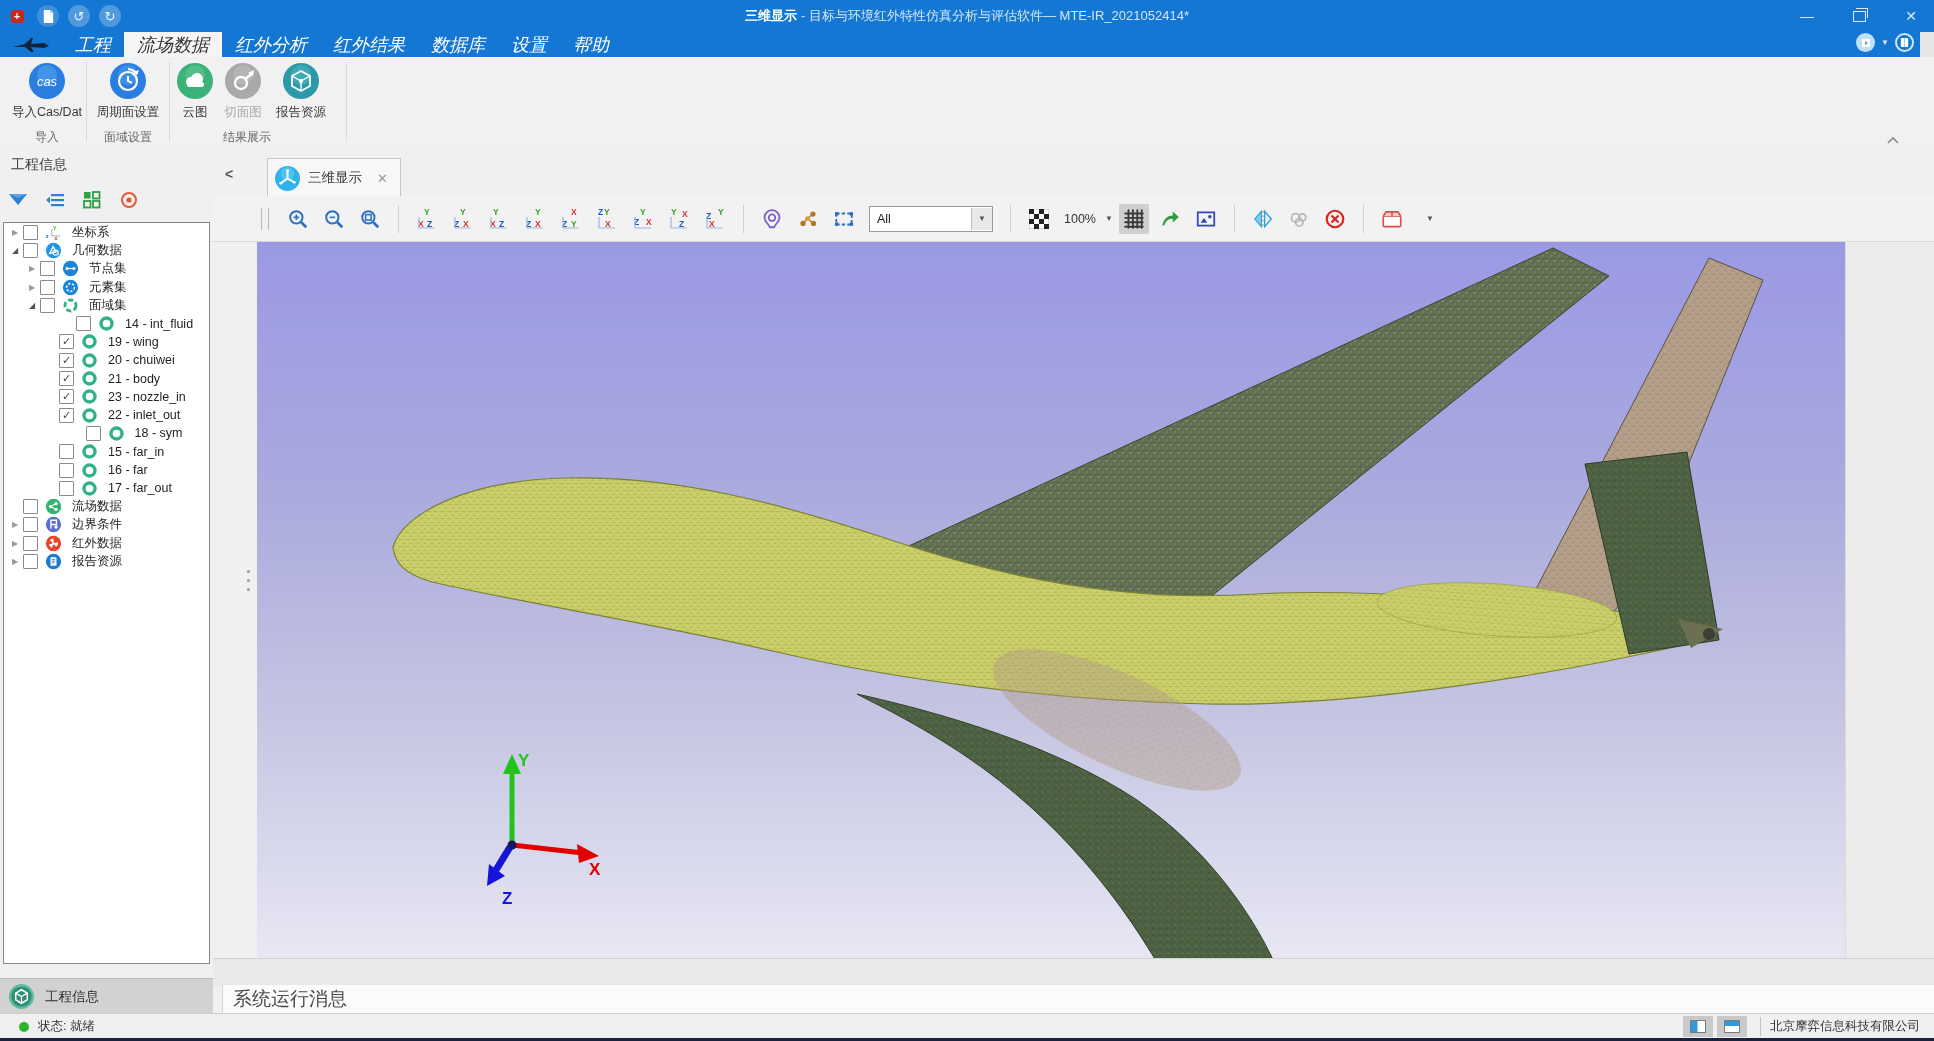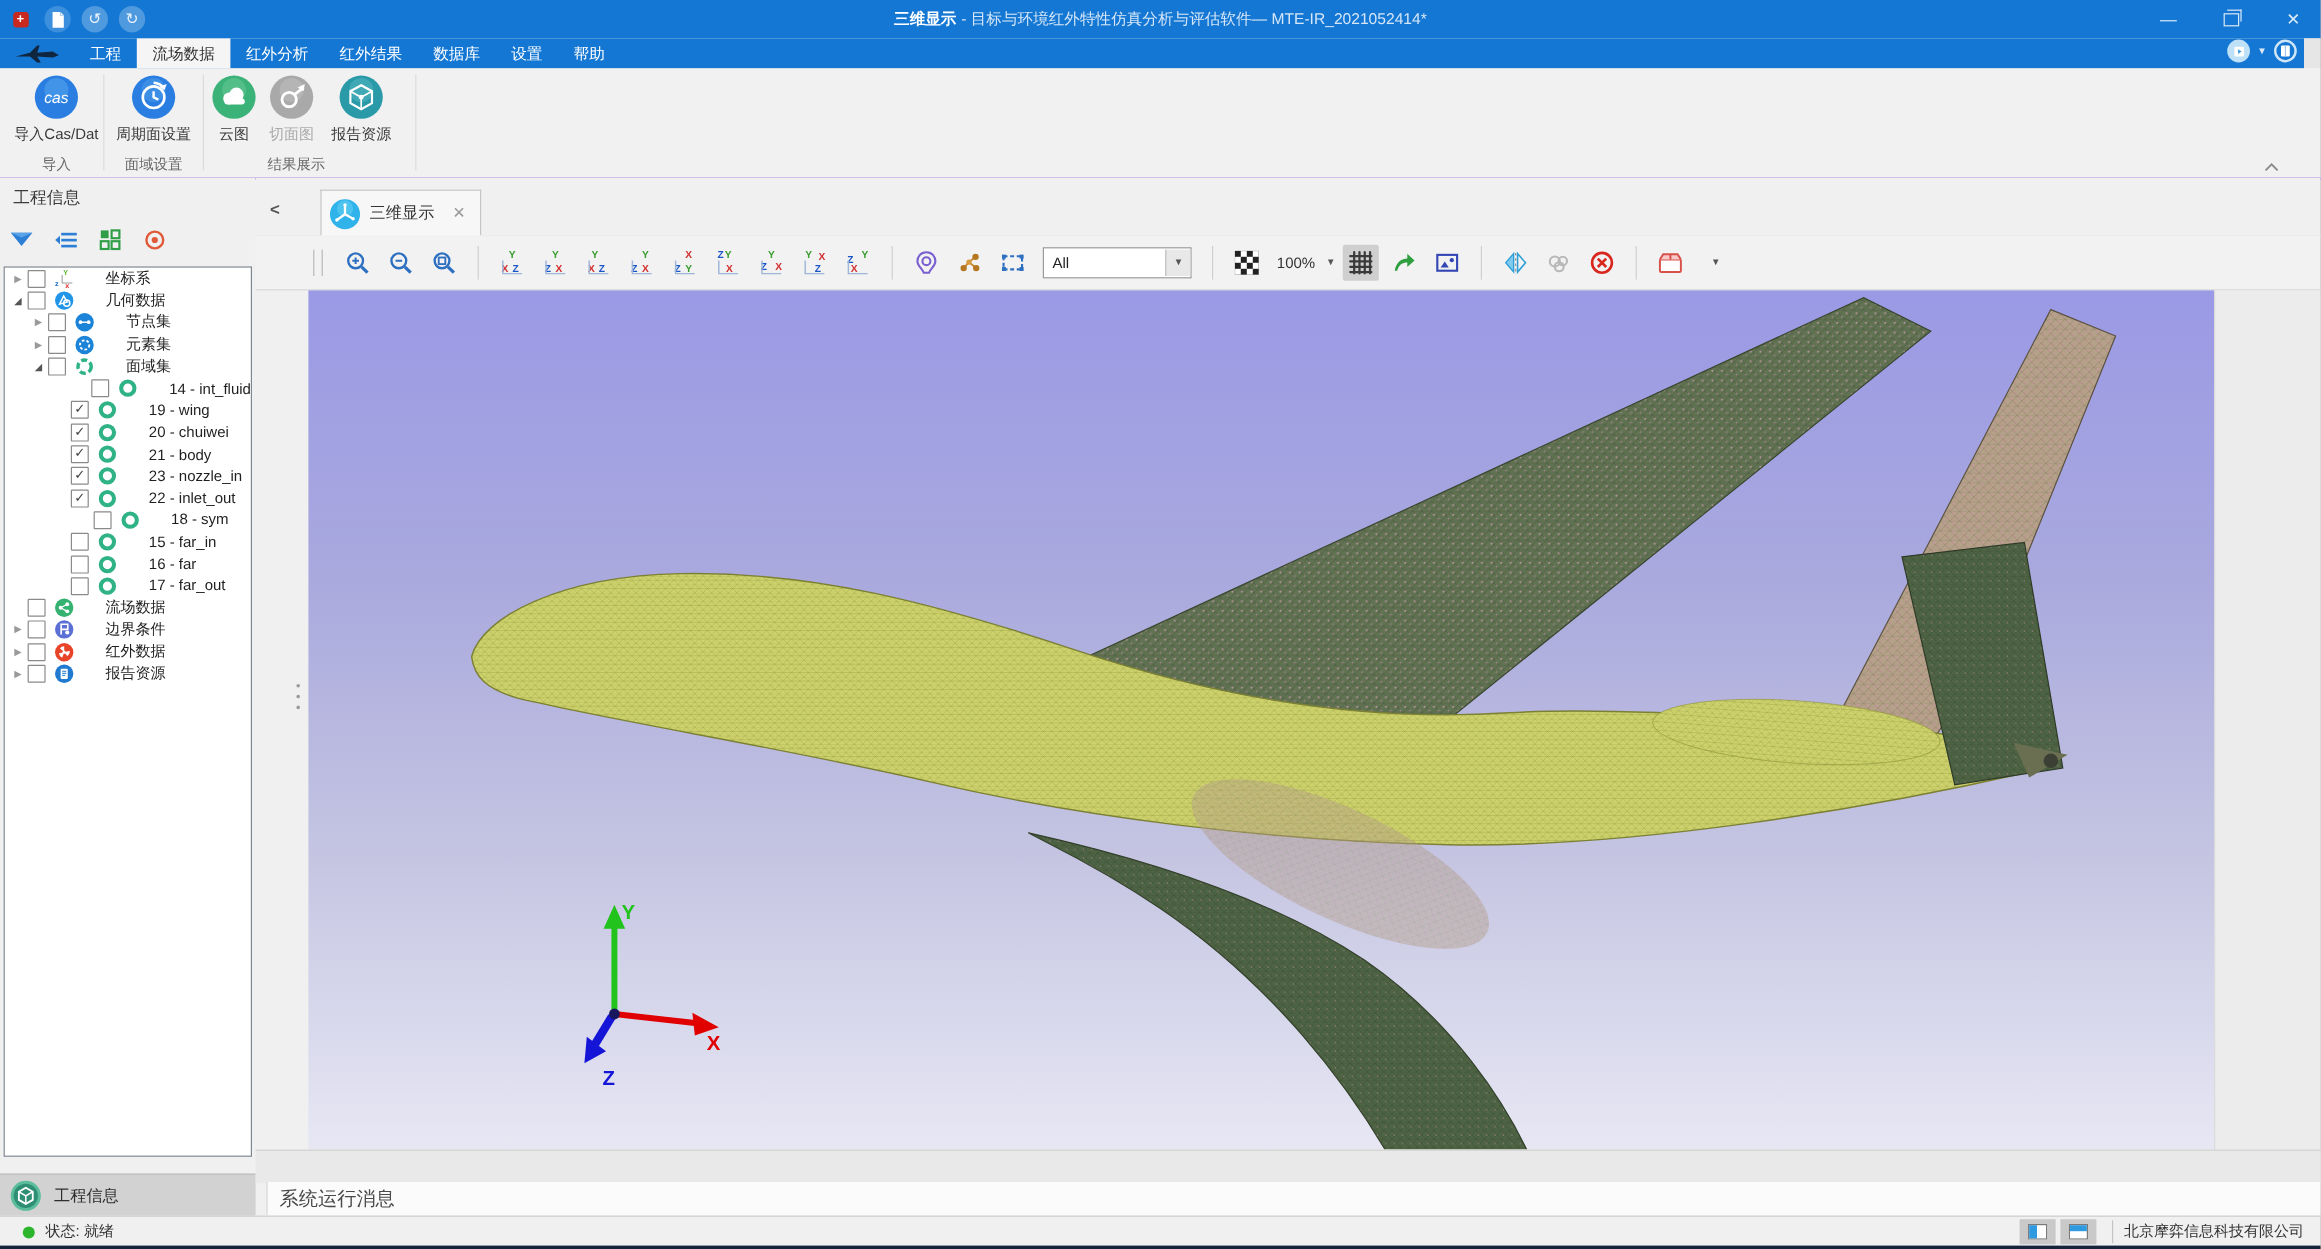--- a/index.html
+++ b/index.html
@@ -21,21 +21,21 @@
   .title-text .t2{color:rgba(255,255,255,.82);margin-left:4px;}
   .wincontrols{position:absolute;right:10px;top:0;height:32px;display:flex;align-items:center;gap:26px;color:#dce9f7;}
   .wc{width:26px;height:24px;display:flex;align-items:center;justify-content:center;font-size:14px;}
   .wc-restore{width:11px;height:9px;border:1px solid #dce9f7;position:relative;}
   .wc-restore:before{content:"";position:absolute;left:2px;top:-4px;width:11px;height:9px;border:1px solid #dce9f7;border-bottom:none;border-left:none;}
 
   
   .menubar{left:0;top:32px;width:1920px;height:25px;background:#1477d3;display:flex;align-items:stretch;}
   .menubar-strip{left:1920px;top:32px;width:14px;height:25px;background:#e6e6e6;}
   .logo{width:62px;display:flex;align-items:center;justify-content:center;}
-  .menu-item{padding:0 13px;display:flex;align-items:center;color:#fff;font-size:13px;cursor:default;}
+  .menu-item{padding:0 13px;display:flex;align-items:center;color:#fff;font-size:18px;cursor:default;font-style:italic;}
   .menu-item.active{background:#f5f5f5;color:#333;}
   .menu-right{position:absolute;right:20px;top:33px;display:flex;align-items:center;gap:6px;}
   .mr-circle{width:19px;height:19px;border-radius:50%;background:#bfe1f7;display:flex;align-items:center;justify-content:center;}
   .mr-circle.ring{background:transparent;border:2px solid #cfe6f8;width:15px;height:15px;}
   .mr-caret{color:#dbe9f8;font-size:9px;}
 
   
   .ribbon{left:0;top:57px;width:1934px;height:91px;background:#f1f1f1;border-bottom:2px solid #6d28d9;}
   .rb-btn{position:absolute;top:4px;width:86px;display:flex;flex-direction:column;align-items:center;cursor:default;}
   .rb-ic{width:40px;height:40px;}
@@ -53,21 +53,21 @@
   .lp-tools{position:absolute;left:6px;top:40px;display:flex;gap:13px;align-items:center;}
   .lp-tool{width:24px;height:24px;display:flex;align-items:center;justify-content:center;}
   .tree{position:absolute;left:3px;top:74px;width:205px;height:740px;background:#fff;border:1px solid #7f8791;
         overflow:hidden;font-size:12.5px;color:#1f1f1f;}
   .trow{height:18.3px;display:flex;align-items:center;white-space:nowrap;cursor:default;}
   .tw{display:inline-flex;align-items:center;justify-content:center;flex:none;}
   .arrow{width:14px;font-size:8px;color:#555;}
   .cb{width:13px;height:13px;border:1px solid #8a8a8a;background:#fff;margin:0 3px 0 1px;border-radius:1px;
       font-size:11px;line-height:11px;color:#444;display:inline-flex;align-items:center;justify-content:center;}
   .ticon{width:17px;height:17px;margin:0 4px;}
-  .tlabel{margin-left:22px;}
+  .tlabel{margin-left:6px;}
   .panel-footer{left:0;top:978px;width:213px;height:35px;background:#d2d2d2;border-top:1px solid #bdbdbd;
                 display:flex;align-items:center;}
   .pf-ic{width:27px;height:27px;margin:0 10px 0 8px;}
   .pf-label{font-size:13.5px;color:#2e2e2e;}
 
   
   .tabbar{left:213px;top:148px;width:1721px;height:48px;background:#f0f0f0;border-bottom:1px solid #cfcfcf;}
   .tab{position:absolute;left:54px;top:10px;height:38px;background:#f7f7f7;border:1px solid #c6c6c6;border-bottom:none;
        display:flex;align-items:center;padding:0 12px 0 6px;gap:7px;}
   .tab-ic{width:27px;height:27px;}
@@ -88,21 +88,21 @@
 
   .viewport{left:257px;top:242px;width:1588px;height:716px;
             background:linear-gradient(#9a99e5 0%,#aaaade 35%,#c4c4e2 65%,#e7e7f4 100%);}
   .right-strip{left:1845px;top:242px;width:89px;height:743px;background:#ececec;border-left:1px solid #dadada;}
   .hscroll{left:213px;top:958px;width:1721px;height:27px;background:#e9e9e9;border-top:1px solid #d2d2d2;}
   .splitter-dots{left:246px;top:570px;width:5px;height:34px;display:flex;flex-direction:column;gap:6px;align-items:center;}
   .splitter-dots i{width:3px;height:3px;background:#9a9a9a;border-radius:50%;}
 
   .messagebar{left:222px;top:985px;width:1712px;height:28px;background:#fbfbfb;border-left:1px solid #d5d5d5;
               display:flex;align-items:center;}
-  .msg-label{margin-left:10px;font-size:16px;color:#4a4a4a;}
+  .msg-label{margin-left:10px;font-size:19px;color:#4a4a4a;}
 
   
   .statusbar{left:0;top:1013px;width:1934px;height:25px;background:#f0f0f0;border-top:1px solid #cfcfcf;
              display:flex;align-items:center;font-size:12.5px;color:#333;}
   .st-dot{width:10px;height:10px;border-radius:50%;background:#2db52d;margin:0 9px 0 19px;}
   .st-right{position:absolute;right:14px;display:flex;align-items:center;height:25px;}
   .st-iconbtn{width:30px;height:21px;background:#c9c9c9;display:flex;align-items:center;justify-content:center;margin-right:4px;}
   .st-sep{width:1px;height:19px;background:#c4c4c4;margin:0 9px;}
   .bottomline{left:0;top:1038px;width:1934px;height:3px;background:#16233c;}
 </style>

